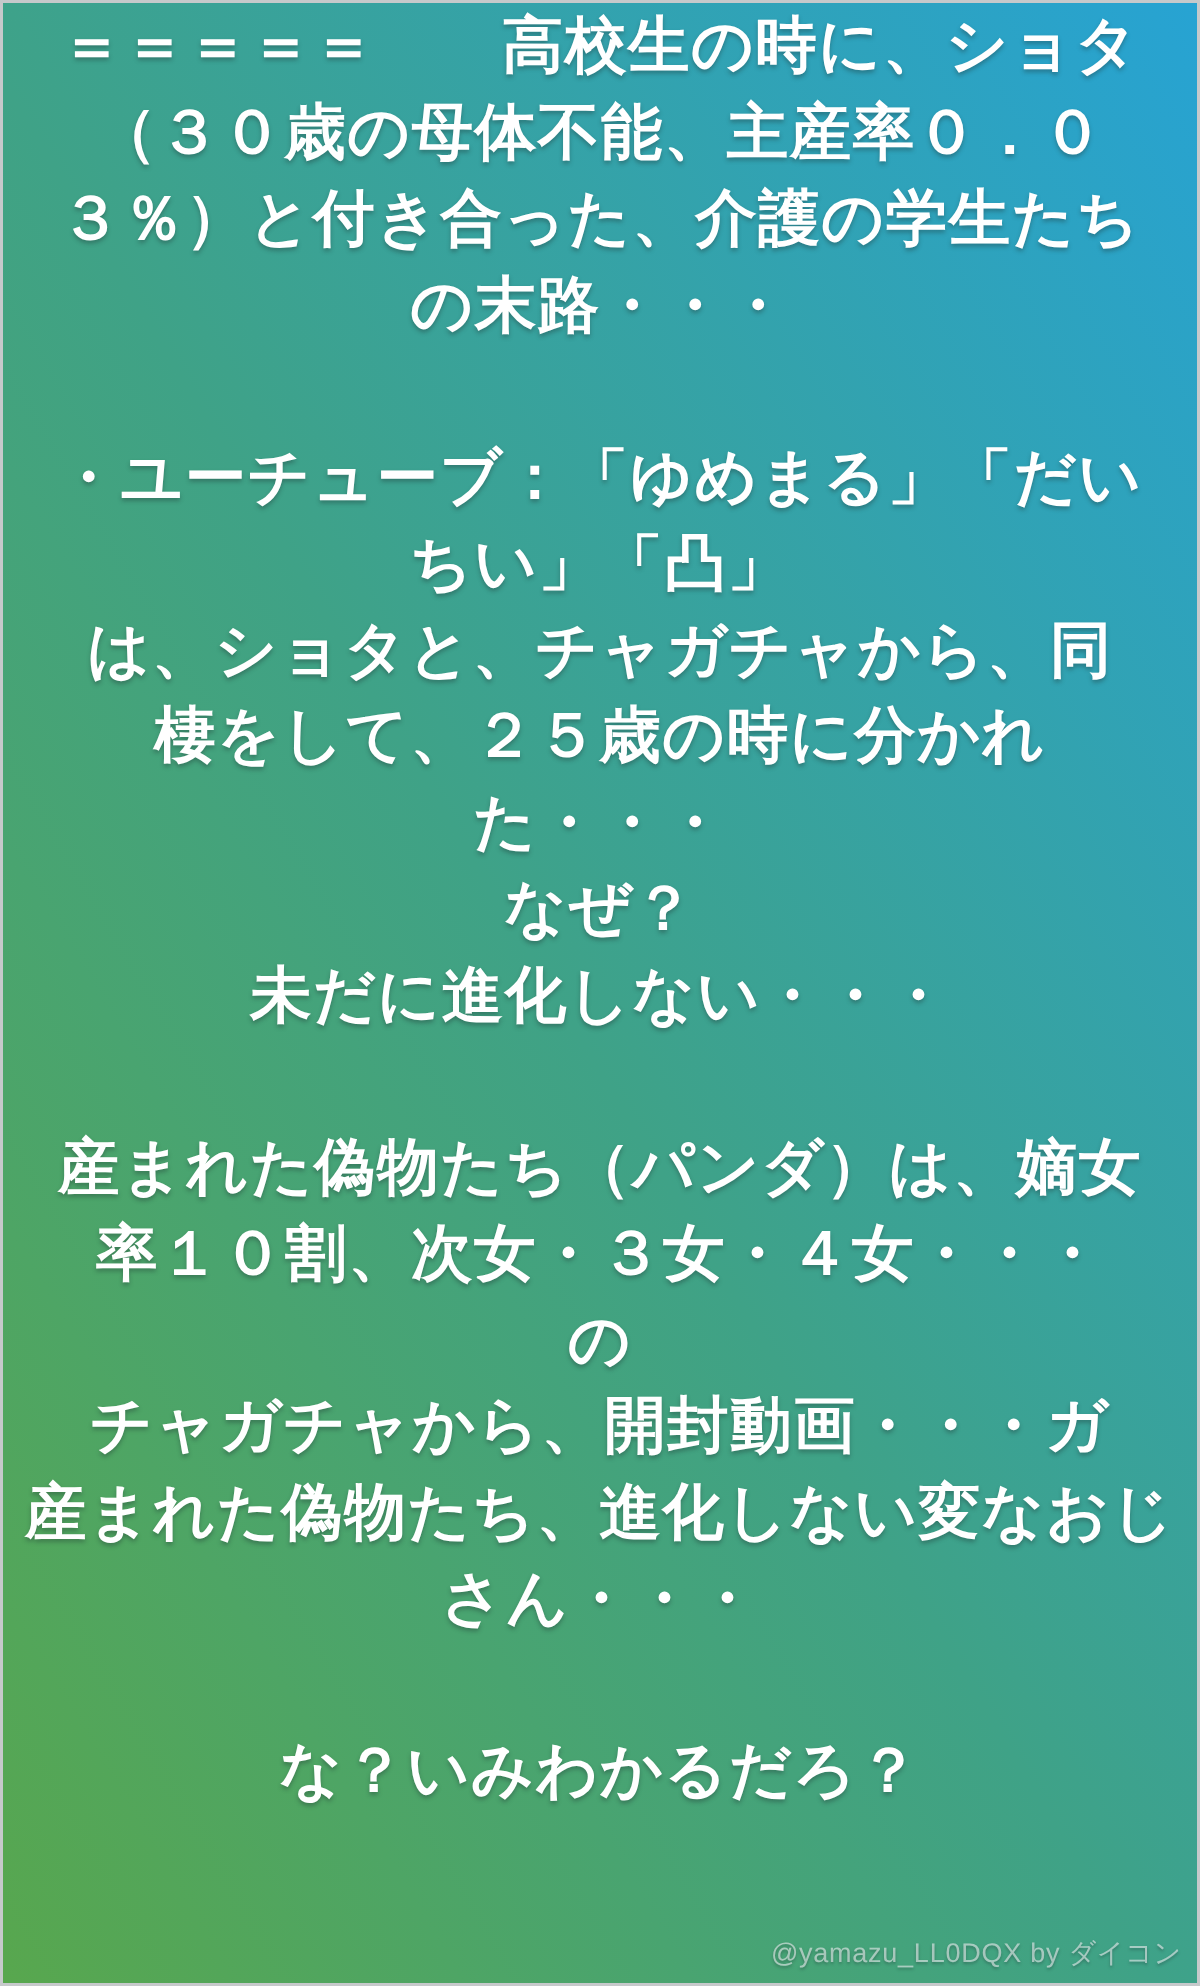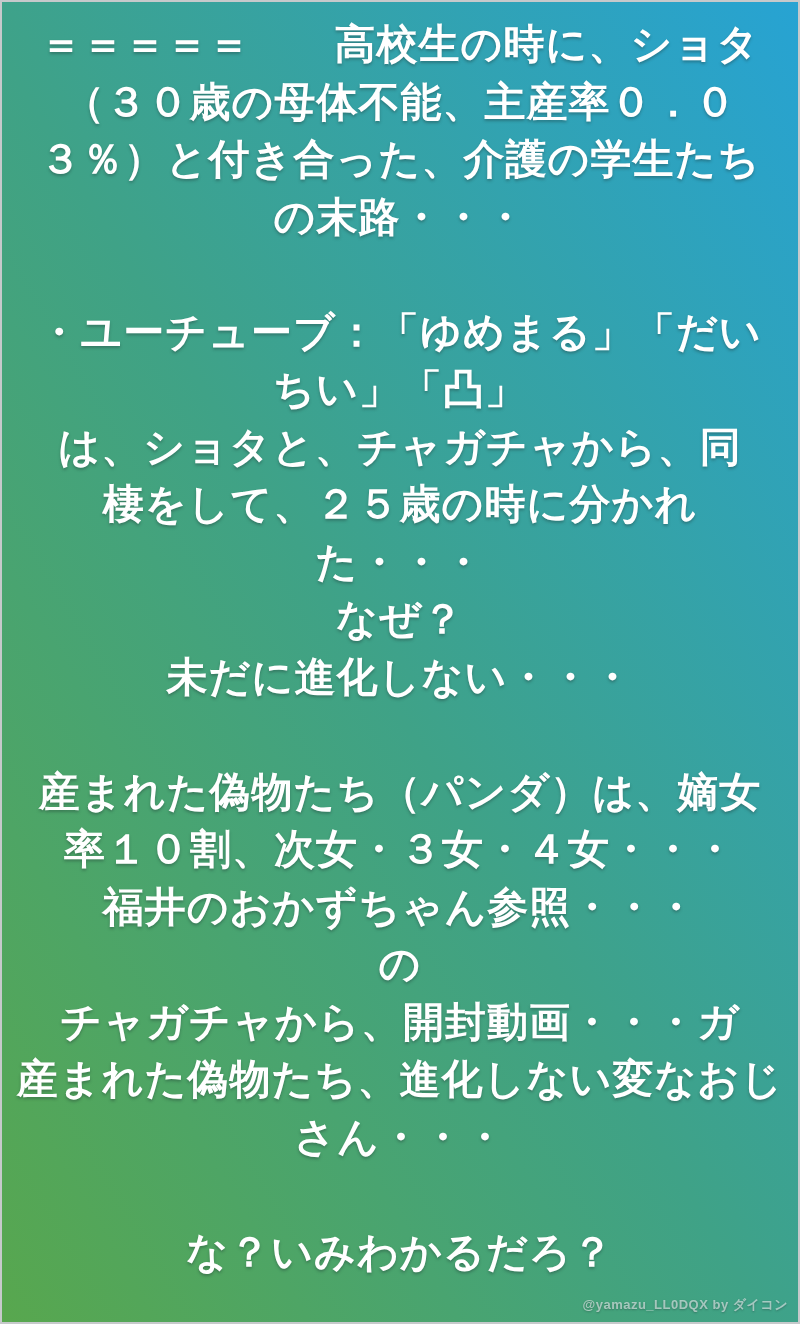--- a/index.html
+++ b/index.html
@@ -10,40 +10,39 @@
     position: relative;
     width: 800px;
     height: 1324px;
     box-sizing: border-box;
     border: 2px solid #c6c9cb;
     background: linear-gradient(to top right, #58a74e 0%, #3fa287 48%, #27a3d3 100%);
     overflow: hidden;
     font-family: "Liberation Sans", sans-serif;
   }
   .text-block {
-    padding-top: 14px;
     width: 100%;
     text-align: center;
   }
   .line {
     min-height: 57.5px;
     line-height: 57.5px;
     font-size: 41px;
     font-weight: bold;
     color: #ffffff;
     letter-spacing: 1px;
     white-space: pre;
     text-shadow: 0 2px 3px rgba(30, 45, 45, 0.35);
   }
   .watermark {
     position: absolute;
     right: 10px;
     bottom: 8px;
-    font-size: 13px;
-    font-weight: bold;
+    font-size: 18px;
+    font-weight: normal;
     letter-spacing: 0.5px;
     color: rgba(232, 236, 238, 0.62);
     text-shadow: 0 1px 2px rgba(30, 45, 45, 0.35);
   }
 </style>
 </head>
 <body>
 
 <div class="post-card">
   <div class="text-block">
@@ -55,21 +54,20 @@
     <div class="line">・ユーチューブ：「ゆめまる」「だい</div>
     <div class="line">ちい」「凸」</div>
     <div class="line">は、ショタと、チャガチャから、同</div>
     <div class="line">棲をして、２５歳の時に分かれ</div>
     <div class="line">た・・・</div>
     <div class="line">なぜ？</div>
     <div class="line">未だに進化しない・・・</div>
     <div class="line"></div>
     <div class="line">産まれた偽物たち（パンダ）は、嫡女</div>
     <div class="line">率１０割、次女・３女・４女・・・</div>
-    <div class="line">福井のおかずちゃん参照・・・</div>
     <div class="line">の</div>
     <div class="line">チャガチャから、開封動画・・・ガ</div>
     <div class="line">産まれた偽物たち、進化しない変なおじ</div>
     <div class="line">さん・・・</div>
     <div class="line"></div>
     <div class="line">な？いみわかるだろ？</div>
   </div>
   <div class="watermark">@yamazu_LL0DQX by ダイコン</div>
 </div>
 

